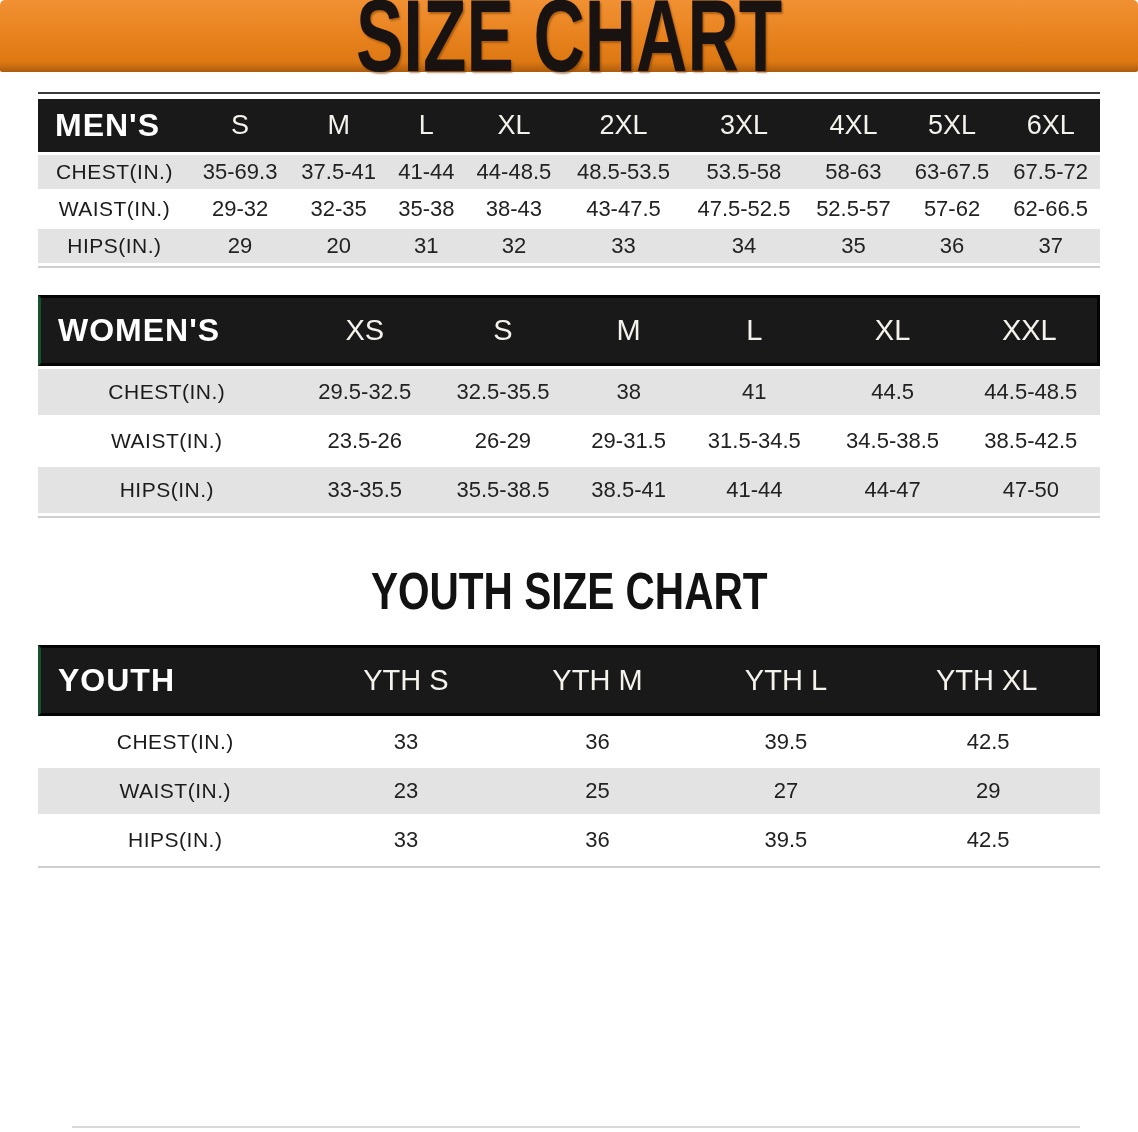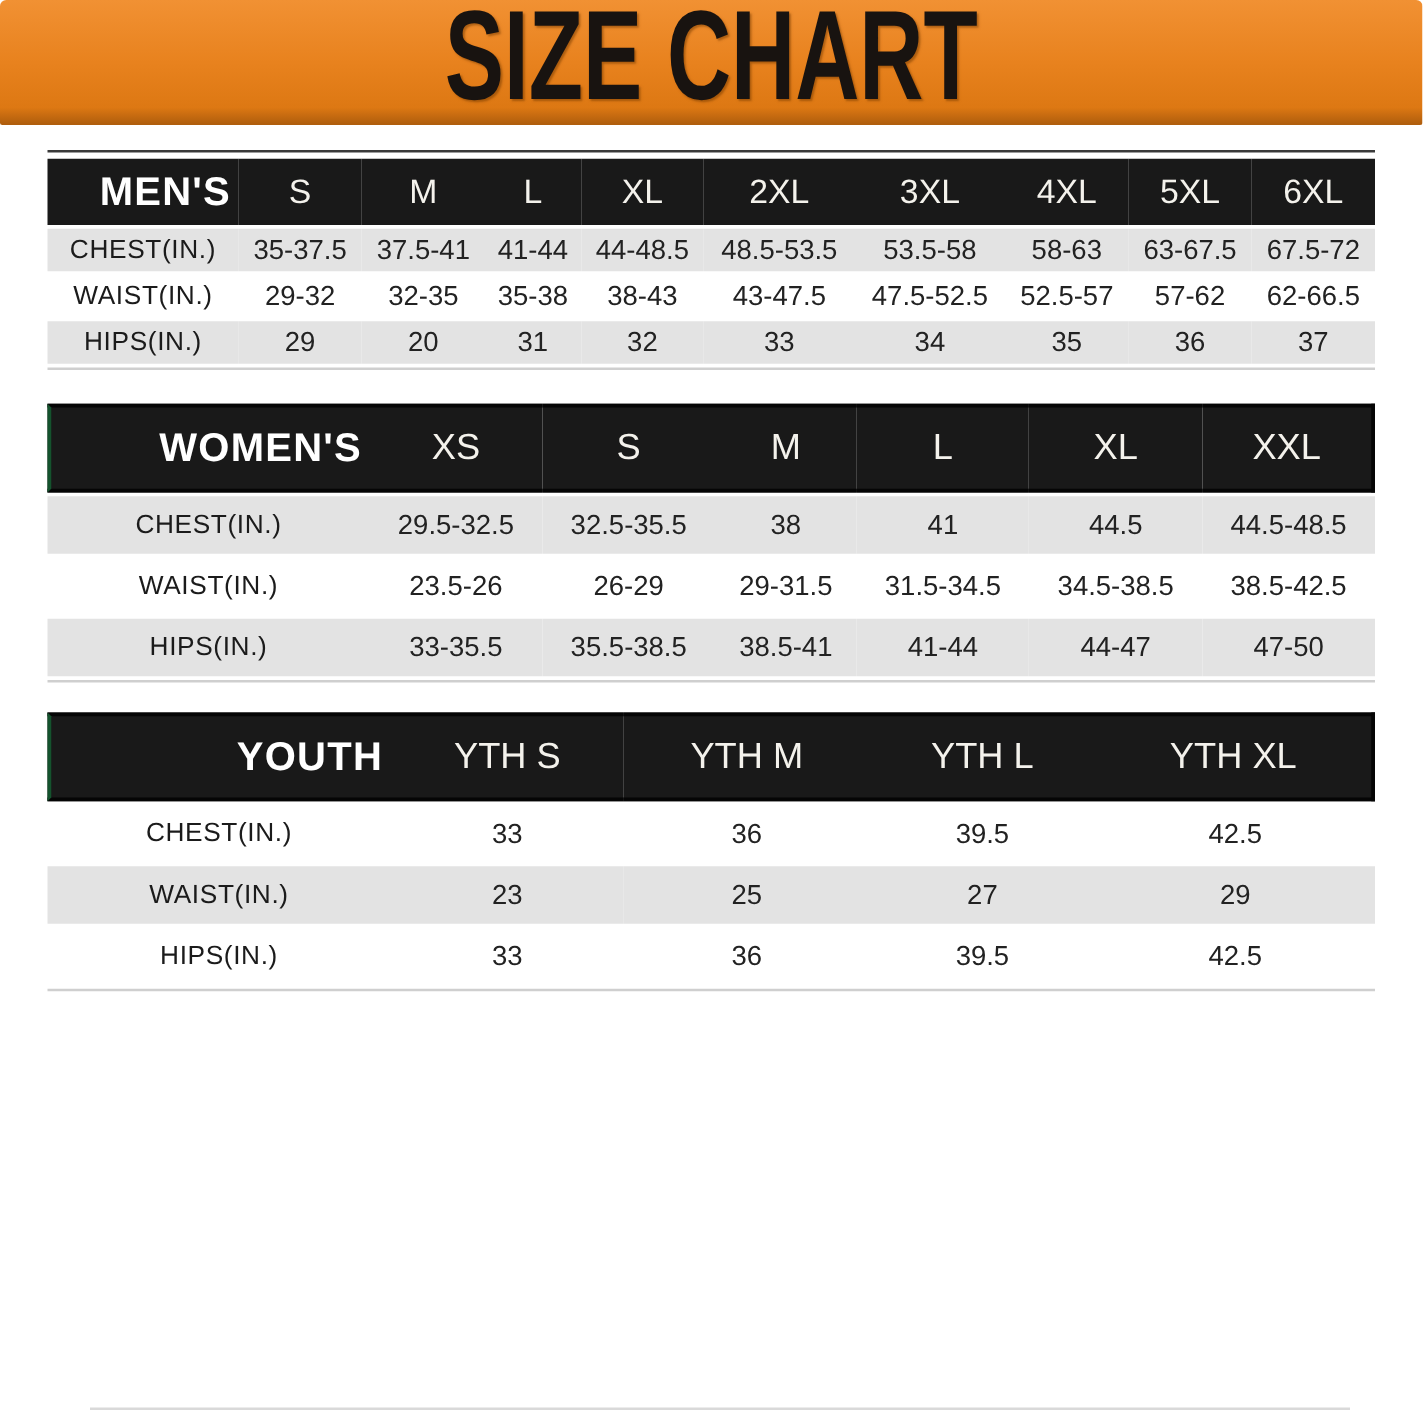--- a/index.html
+++ b/index.html
@@ -2,40 +2,40 @@
 <html style="--banner-orange: #E8821E; --banner-orange-dark: #B05E0D; --header-black: #191919; --row-gray: #E3E3E3; --text-dark: #222222; --disclaimer-red: #A8241E; --rule-gray: #CFCFCF;"><head>
 <meta charset="utf-8">
 <style>
   :root{
     --banner-orange:#E8821E; --banner-orange-dark:#B05E0D; --header-black:#191919;
     --row-gray:#E3E3E3; --text-dark:#222222; --disclaimer-red:#A8241E; --rule-gray:#CFCFCF;
   }
   *{box-sizing:border-box; margin:0; padding:0;}
   html,body{width:1138px; height:1132px; overflow:hidden; background:#fff;
     font-family:"Liberation Sans", sans-serif;}
-  .banner{height:100px; width:1138px; display:flex; align-items:flex-end; justify-content:center;
+  .banner{height:72px; width:1138px; display:flex; align-items:center; justify-content:center;
     background:linear-gradient(180deg,#F19133 0%, var(--banner-orange,#E8821E) 50%, #DD7813 86%, var(--banner-orange-dark,#B05E0D) 99%);
     border-radius:5px 5px 2px 2px;}
   .banner-title{display:inline-block; font-size:96px; font-weight:bold; color:#181310;
     letter-spacing:0px; transform:scale(0.74,1.06); white-space:nowrap;
     text-shadow:2px 2px 2px rgba(120,60,0,.55);}
   .section-title{text-align:center;}
   .section-title .condense{display:inline-block; font-size:52px; font-weight:bold; color:#121212;
     transform:scale(0.78,1.0); white-space:nowrap; letter-spacing:0px;}
   .sec-men .section-title{margin-top:21px;}
   .sec-women .section-title{margin-top:30px;}
   .sec-youth .section-title{margin-top:43px;}
   .table-wrap{width:1062px; margin:0 auto; border-bottom:2px solid var(--rule-gray,#CFCFCF);}
   .wrap-men{margin-top:20px; border-top:2px solid #3a3a3a; padding-top:2px;}
   .wrap-women{margin-top:24px;}
   .wrap-youth{margin-top:21px;}
   table.size-table{width:100%; border-collapse:separate; border-spacing:0 3px; table-layout:auto;}
   .size-table thead th{background:var(--header-black,#191919); color:#F4F2EC; font-weight:normal;
     text-align:center; vertical-align:middle; white-space:nowrap;}
-  .size-table thead th.corner{font-weight:bold; text-align:right; padding-left:17px; color:#fff;
+  .size-table thead th.corner{font-weight:bold; text-align:left; padding-left:17px; color:#fff;
     letter-spacing:1px;}
   .t-men thead th{padding:8px 6px; font-size:27px;}
   .t-men thead th.corner{font-size:32px;}
   .t-women thead th, .t-youth thead th{padding:14px 6px; font-size:29px;
     border-top:3px solid #050505; border-bottom:3px solid #050505;}
   .t-women thead th:first-child, .t-youth thead th:first-child{border-left:3px solid #14532d;}
   .t-women thead th:last-child, .t-youth thead th:last-child{border-right:3px solid #050505;}
   .t-women thead th.corner, .t-youth thead th.corner{font-size:32px;}
   .size-table td{text-align:center; vertical-align:middle; color:var(--text-dark,#222222);
     font-size:22px; white-space:nowrap;}
@@ -67,21 +67,21 @@
             <th class="col-h">2XL</th>
             <th class="col-h">3XL</th>
             <th class="col-h">4XL</th>
             <th class="col-h">5XL</th>
             <th class="col-h">6XL</th>
           </tr>
         </thead>
       <tbody>
           <tr class="row-gray">
             <td class="row-label">CHEST(IN.)</td>
-            <td class="cell">35-37.5</td>
+            <td class="cell">35-69.3</td>
             <td class="cell">37.5-41</td>
             <td class="cell">41-44</td>
             <td class="cell">44-48.5</td>
             <td class="cell">48.5-53.5</td>
             <td class="cell">53.5-58</td>
             <td class="cell">58-63</td>
             <td class="cell">63-67.5</td>
             <td class="cell">67.5-72</td>
           </tr>
           <tr class="row-white">
@@ -154,20 +154,21 @@
             <td class="cell">41-44</td>
             <td class="cell">44-47</td>
             <td class="cell">47-50</td>
           </tr>
         </tbody>
     </table>
   </div>
 </section>
 
 <section class="section sec-youth">
+  <h2 class="section-title"><span class="condense">YOUTH SIZE CHART</span></h2>
   <div class="table-wrap wrap-youth">
     <table class="size-table t-youth">
       <thead>
           <tr class="head-row">
             <th class="corner">YOUTH</th>
             <th class="col-h">YTH S</th>
             <th class="col-h">YTH M</th>
             <th class="col-h">YTH L</th>
             <th class="col-h">YTH XL</th>
           </tr>

